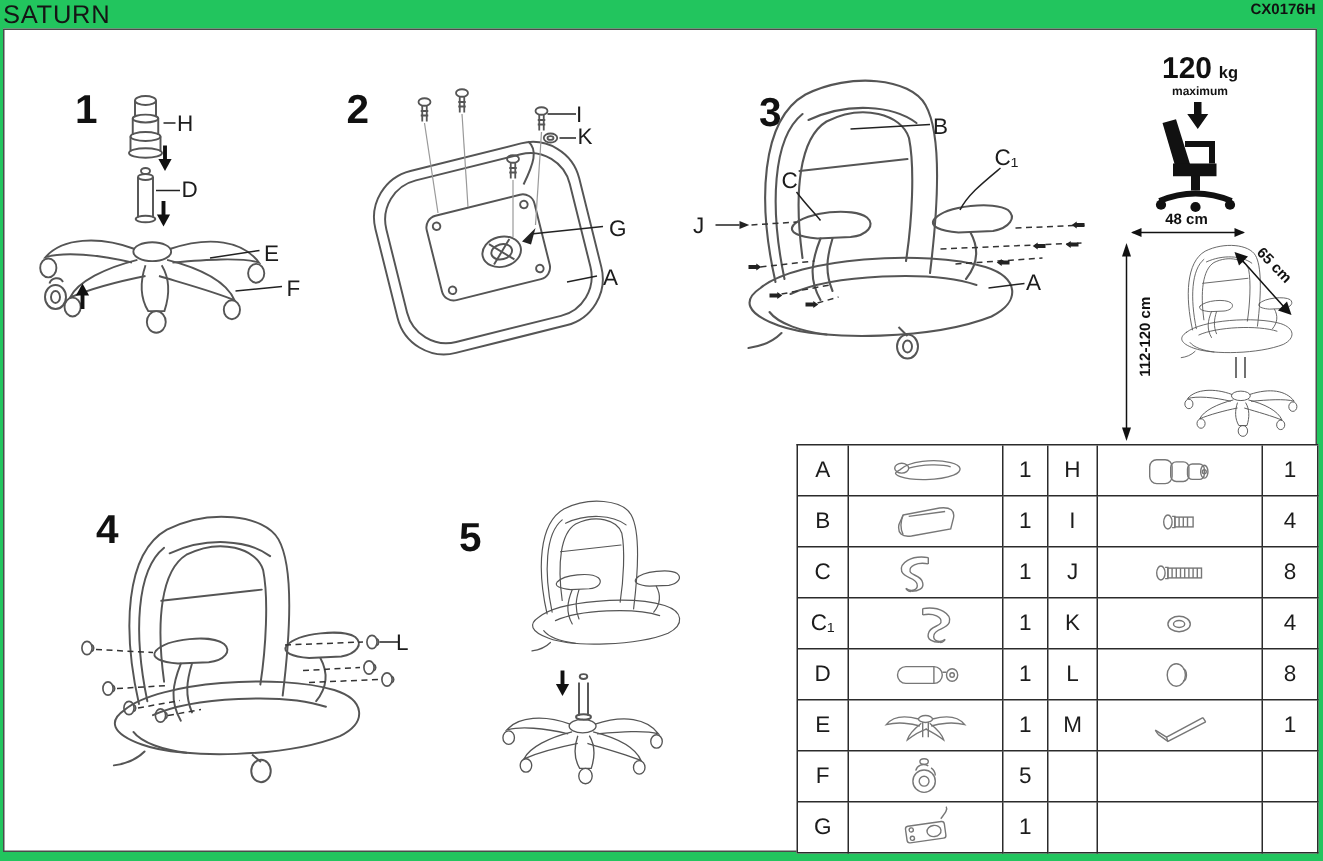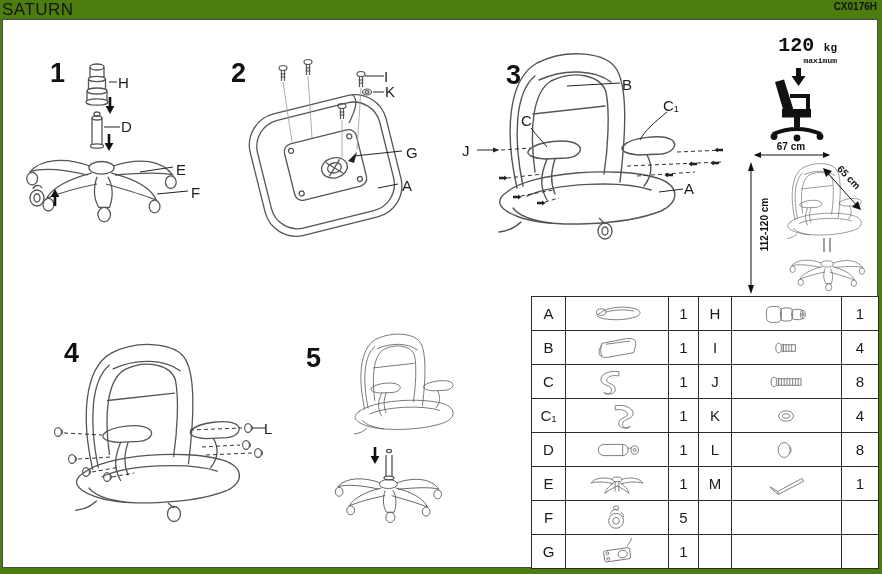--- a/index.html
+++ b/index.html
@@ -1,29 +1,29 @@
 <!DOCTYPE html>
 <html><head>
 <meta charset="utf-8">
 <style>
   html,body{margin:0;padding:0;background:#fff;}
-  #root{position:relative;width:882px;height:574px;background:#4d7c0f;font-family:"Liberation Sans",sans-serif;overflow:hidden;}
+  #root{position:relative;width:882px;height:574px;background:#22c55e;font-family:"Liberation Sans",sans-serif;overflow:hidden;}
   .brand{position:absolute;left:2px;top:0px;font-size:17px;color:#151515;letter-spacing:.5px;}
   .model{position:absolute;right:5px;top:1px;font-size:10px;font-weight:bold;color:#111;}
   .mainbox{position:absolute;left:2px;top:19px;width:874px;height:547px;border:1px solid #4a4a4a;background:#fff;}
   .stepnum{position:absolute;font-size:27px;font-weight:bold;color:#111;}
   .plabel{position:absolute;font-size:15px;color:#1c1c1c;}
   svg{position:absolute;overflow:visible;}
   .ptable{position:absolute;left:531px;top:296px;width:347px;display:grid;
     grid-template-columns:34px 103px 30px 33px 110px 37px;grid-auto-rows:34px;
     border-top:1px solid #2b2b2b;border-left:1px solid #2b2b2b;background:#fff;}
   .ptable>div{border-right:1px solid #2b2b2b;border-bottom:1px solid #2b2b2b;
     display:flex;align-items:center;justify-content:center;font-size:15px;color:#1c1c1c;overflow:hidden;}
   .ptable svg{position:static;}
-  .wtxt{position:absolute;left:763px;top:36px;width:74px;text-align:right;color:#111;line-height:1;font-family:Liberation Mono, monospace;}
+  .wtxt{position:absolute;left:763px;top:36px;width:74px;text-align:center;color:#111;line-height:1;}
   .wnum{font-size:20px;font-weight:bold;}
   .wunit{font-size:11px;font-weight:bold;}
   .wnote{display:block;font-size:8px;font-weight:bold;margin-top:1px;}
   .dim67{position:absolute;left:748px;top:141px;width:86px;text-align:center;font-size:10px;font-weight:bold;color:#111;}
   .dimH{position:absolute;left:729px;top:219px;width:70px;text-align:center;font-size:10px;font-weight:bold;color:#111;transform:rotate(-90deg);}
   .dim65{position:absolute;left:833px;top:176px;width:40px;font-size:10px;font-weight:bold;color:#111;transform:rotate(46deg);}
 </style>
 </head>
 <body>
 
@@ -246,21 +246,21 @@
       <rect x="16" y="41" width="29" height="8.5"></rect>
       <rect x="28" y="49" width="6" height="10"></rect>
       <circle cx="8" cy="68.5" r="3.4"></circle>
         <circle cx="54" cy="68.5" r="3.4"></circle>
         <circle cx="31" cy="70" r="3.4"></circle>
     </g>
     <path d="M24,28 L42,28 L42,41" fill="none" stroke="#111" stroke-width="4"></path>
     <path d="M7,66 Q31,56 55,66" fill="none" stroke="#111" stroke-width="4"></path>
   </svg>
 
-  <div class="dim67">67 cm</div>
+  <div class="dim67">48 cm</div>
   <svg style="left:753px;top:151px" width="78" height="8" viewBox="0 0 78 8">
     <path d="M2,4 L76,4" stroke="#111" stroke-width="1"></path>
     <path d="M8,1 L1,4 L8,7 Z" fill="#111"></path>
       <path d="M70,1 L77,4 L70,7 Z" fill="#111"></path>
   </svg>
 
   <svg style="left:745px;top:158px" width="135" height="140" viewBox="0 0 135 140">
     <path d="M6,8 L6,132" stroke="#111" stroke-width="1"></path>
     <path d="M3,13 L6,4 L9,13 Z" fill="#111"></path>
       <path d="M3,127 L6,136 L9,127 Z" fill="#111"></path>

